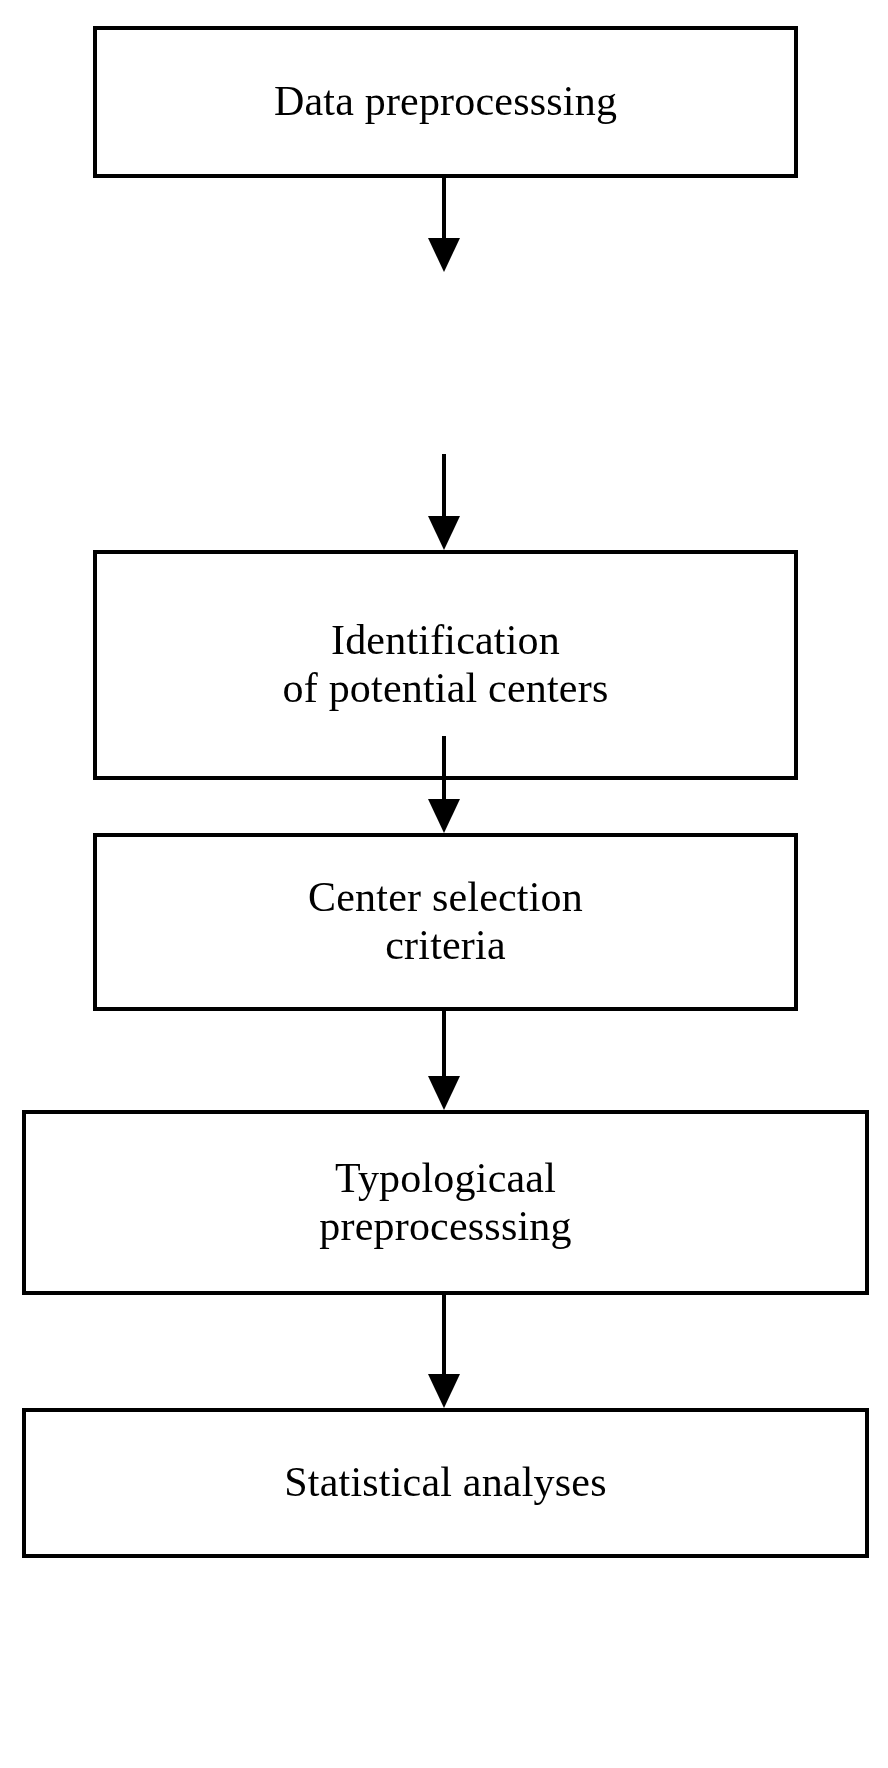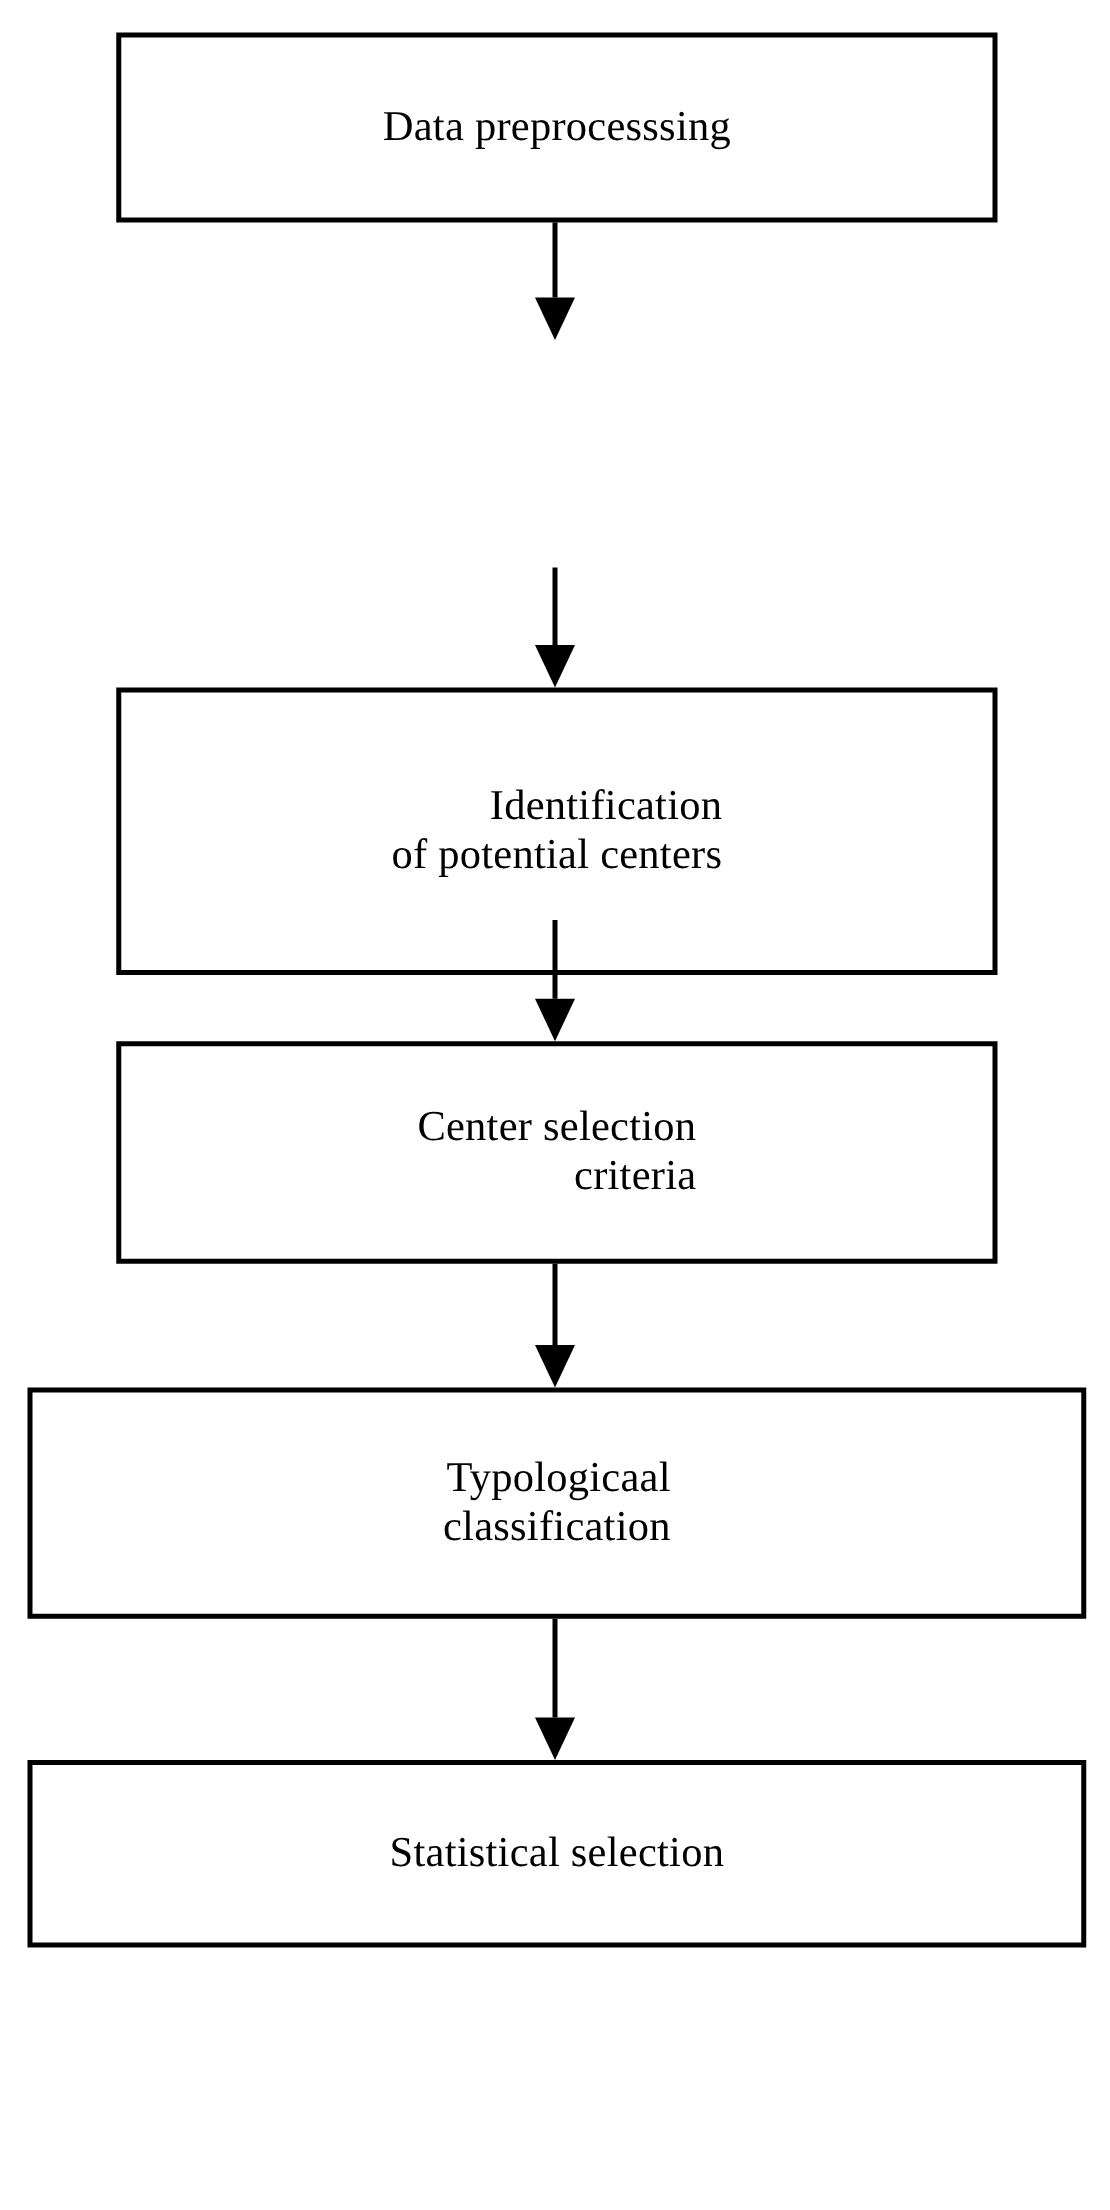--- a/index.html
+++ b/index.html
@@ -29,26 +29,25 @@
     box-sizing: border-box;
     background: #ffffff;
     border: 4px solid #000000;
     display: flex;
     align-items: center;
     justify-content: center;
     text-align: center;
   }
 
   .node-label {
-    font-size: 34px;
+    font-size: 42px;
     line-height: 1.14;
     letter-spacing: 0.2px;
     white-space: pre-line;
     padding: 0 10px;
-    text-align: right;
   }
 
   
   .node-1 { left: 93px;  top: 26px;   width: 705px; height: 152px; }
   .node-2 { left: 93px;  top: 272px;  width: 705px; height: 182px; }
   .node-3 { left: 93px;  top: 550px;  width: 705px; height: 230px; }
   .node-4 { left: 93px;  top: 833px;  width: 705px; height: 178px; }
   .node-5 { left: 22px;  top: 1110px; width: 847px; height: 185px; }
   .node-6 { left: 22px;  top: 1408px; width: 847px; height: 150px; }
 
@@ -123,25 +122,25 @@
 criteria</span>
   </div>
 
   <div class="connector conn-4">
     <div class="stem"></div>
     <div class="head"></div>
   </div>
 
   <div class="node node-5">
     <span class="node-label">Typologicaal
-classification</span>
+preprocesssing</span>
   </div>
 
   <div class="connector conn-5">
     <div class="stem"></div>
     <div class="head"></div>
   </div>
 
   <div class="node node-6">
-    <span class="node-label">Statistical selection</span>
+    <span class="node-label">Statistical analyses</span>
   </div>
 
 </div>
 
 </body></html>

